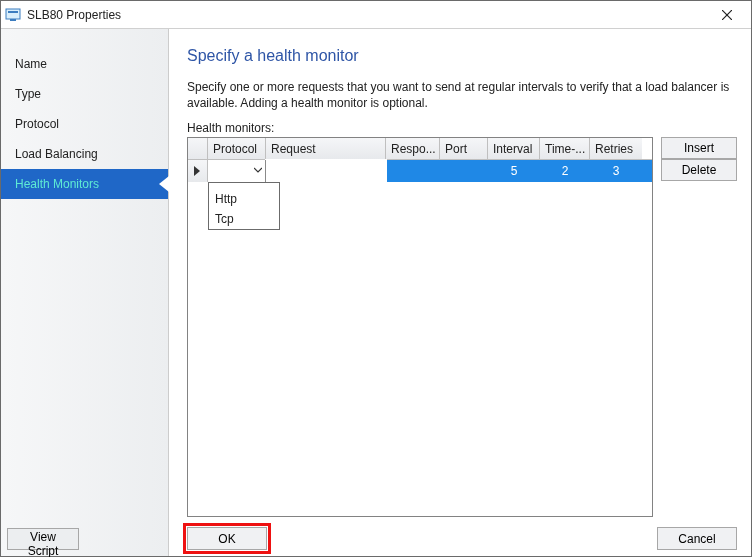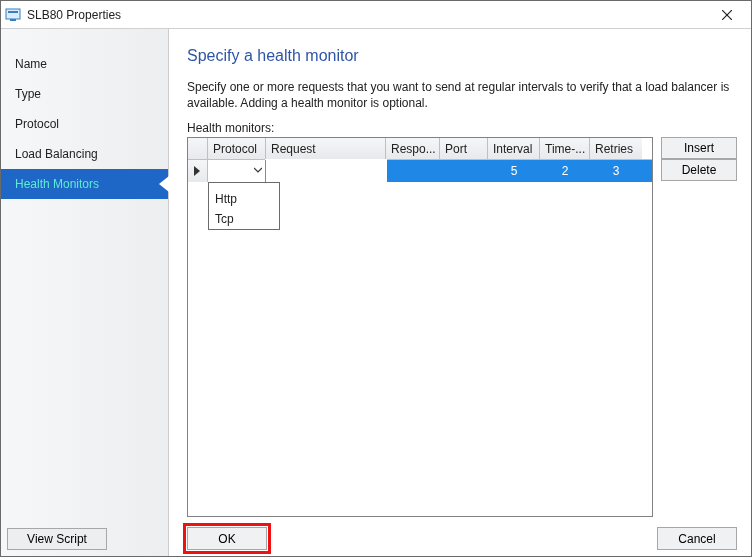--- a/index.html
+++ b/index.html
@@ -58,21 +58,21 @@
     transform: translateY(-50%);
     width: 0; height: 0;
     border-top: 8px solid transparent;
     border-bottom: 8px solid transparent;
     border-right: 10px solid #fff;
   }
   .sidebar .flex-fill { flex: 1; }
   .viewscript {
     margin: 6px;
     height: 22px;
-    width: 100px;
+    width: 72px;
     border: 1px solid #a7a7a7;
     background: #eceef0;
     font-size: 12px;
     cursor: pointer;
   }
   .main {
     flex: 1; display: flex; flex-direction: column; padding: 14px 14px 6px 18px;
     min-width: 0;
   }
   .main h1 {

